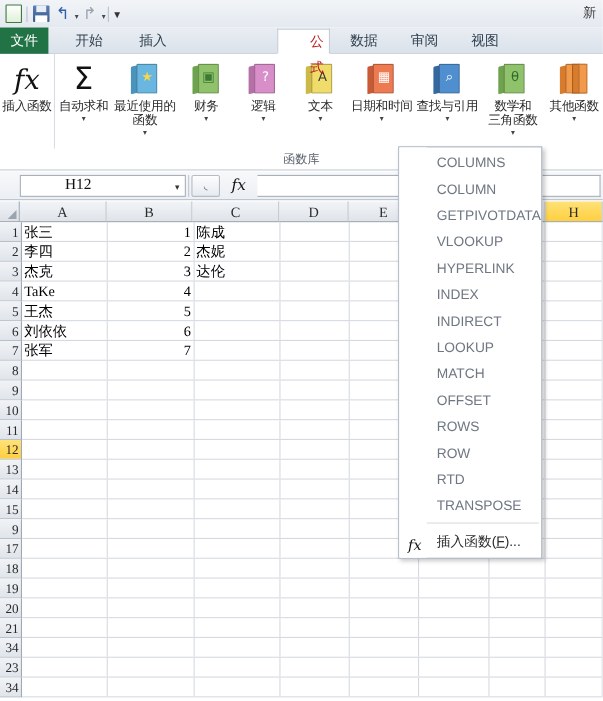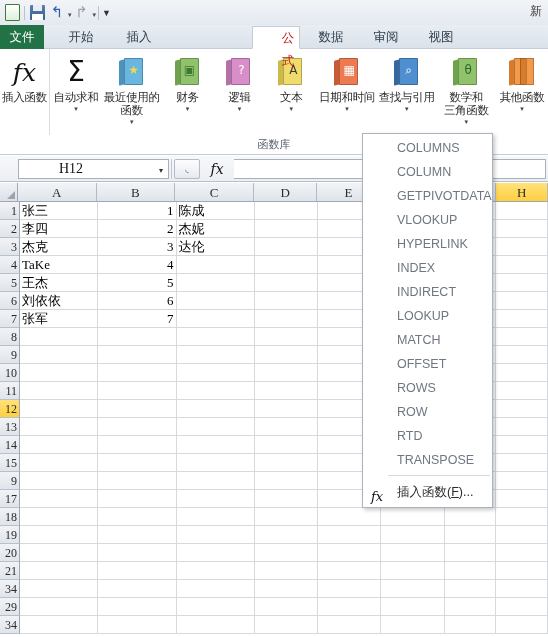--- a/index.html
+++ b/index.html
@@ -637,21 +637,21 @@
       <div class="rh">13</div>
       <div class="rh">14</div>
       <div class="rh">15</div>
       <div class="rh">9</div>
       <div class="rh">17</div>
       <div class="rh">18</div>
       <div class="rh">19</div>
       <div class="rh">20</div>
       <div class="rh">21</div>
       <div class="rh">34</div>
-      <div class="rh">29</div>
+      <div class="rh">23</div>
       <div class="rh">34</div>
     </div>
   <div class="cellarea" id="cellarea">
       <div class="cellrow">
         <div class="cell" style="width: 88px;">张三</div>
         <div class="cell num" style="width: 88px;">1</div>
         <div class="cell" style="width: 88px;">陈成</div>
         <div class="cell" style="width: 71px;"></div>
         <div class="cell" style="width: 71px;"></div>
         <div class="cell" style="width: 71px;"></div>

